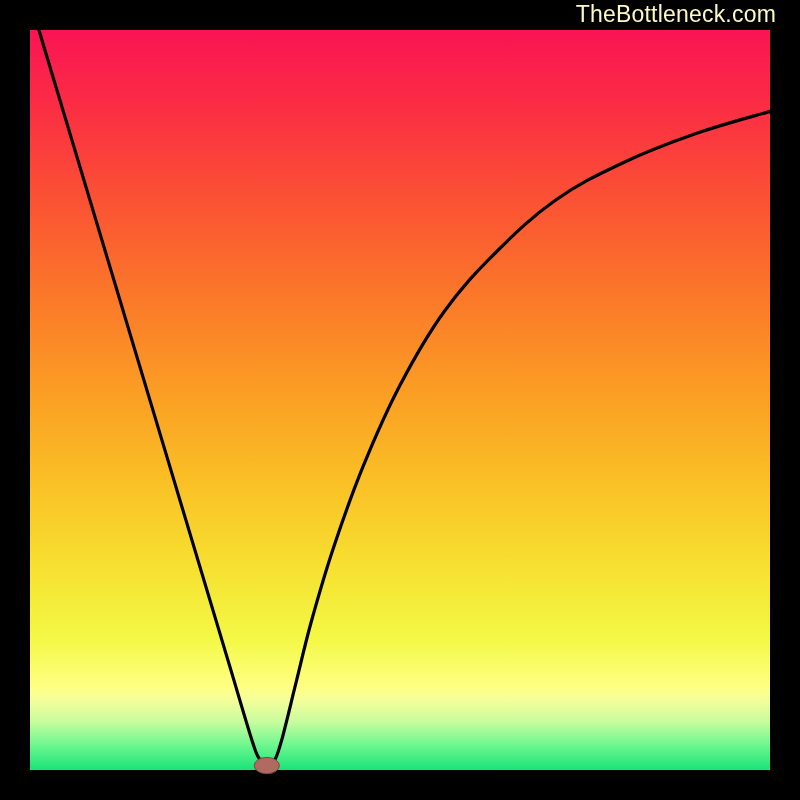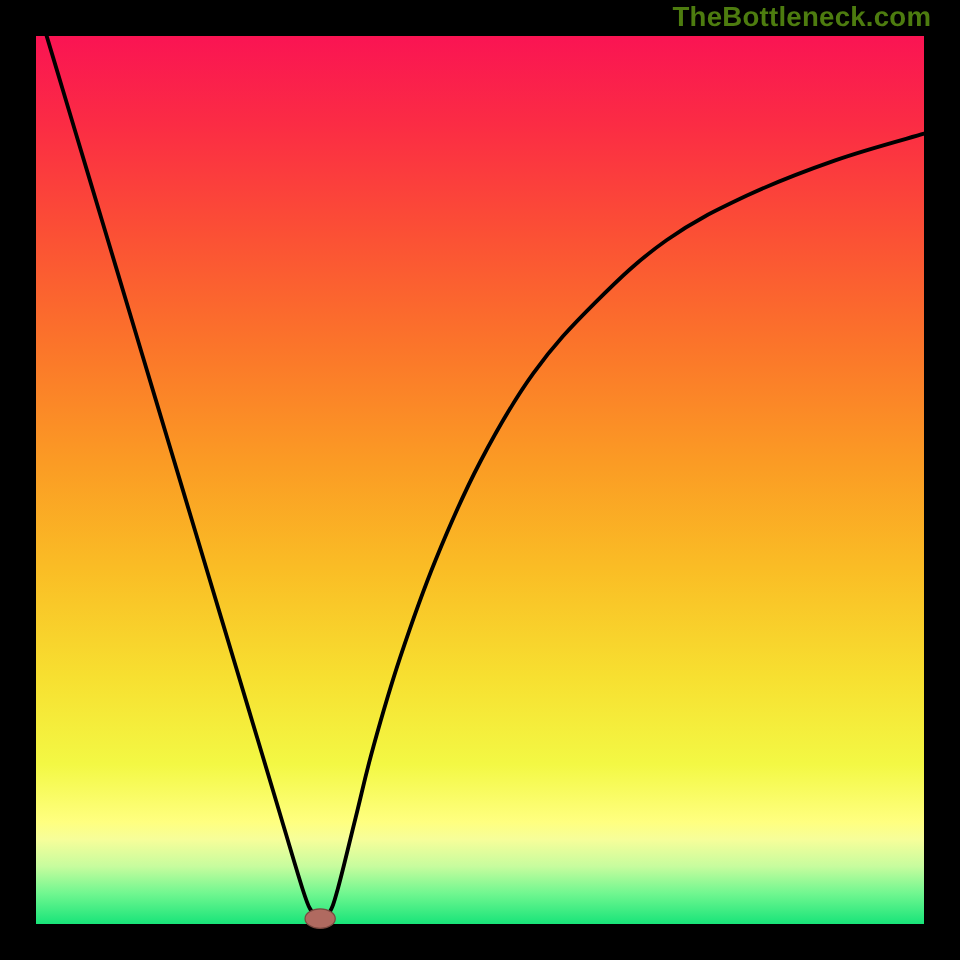--- a/index.html
+++ b/index.html
@@ -14,23 +14,23 @@
   .frame {
     width: 800px;
     height: 800px;
     background: #000;
     position: relative;
   }
   .watermark {
     position: absolute;
     top: 1px;
     right: 24px;
-    color: #4d7c0f;
+    color: #fef9c3;
     font-size: 23px;
-    font-weight: 700;
+    font-weight: 400;
     letter-spacing: 0.2px;
     z-index: 5;
   }
   svg {
     position: absolute;
     left: 0;
     top: 0;
   }
 </style>
 </head>

